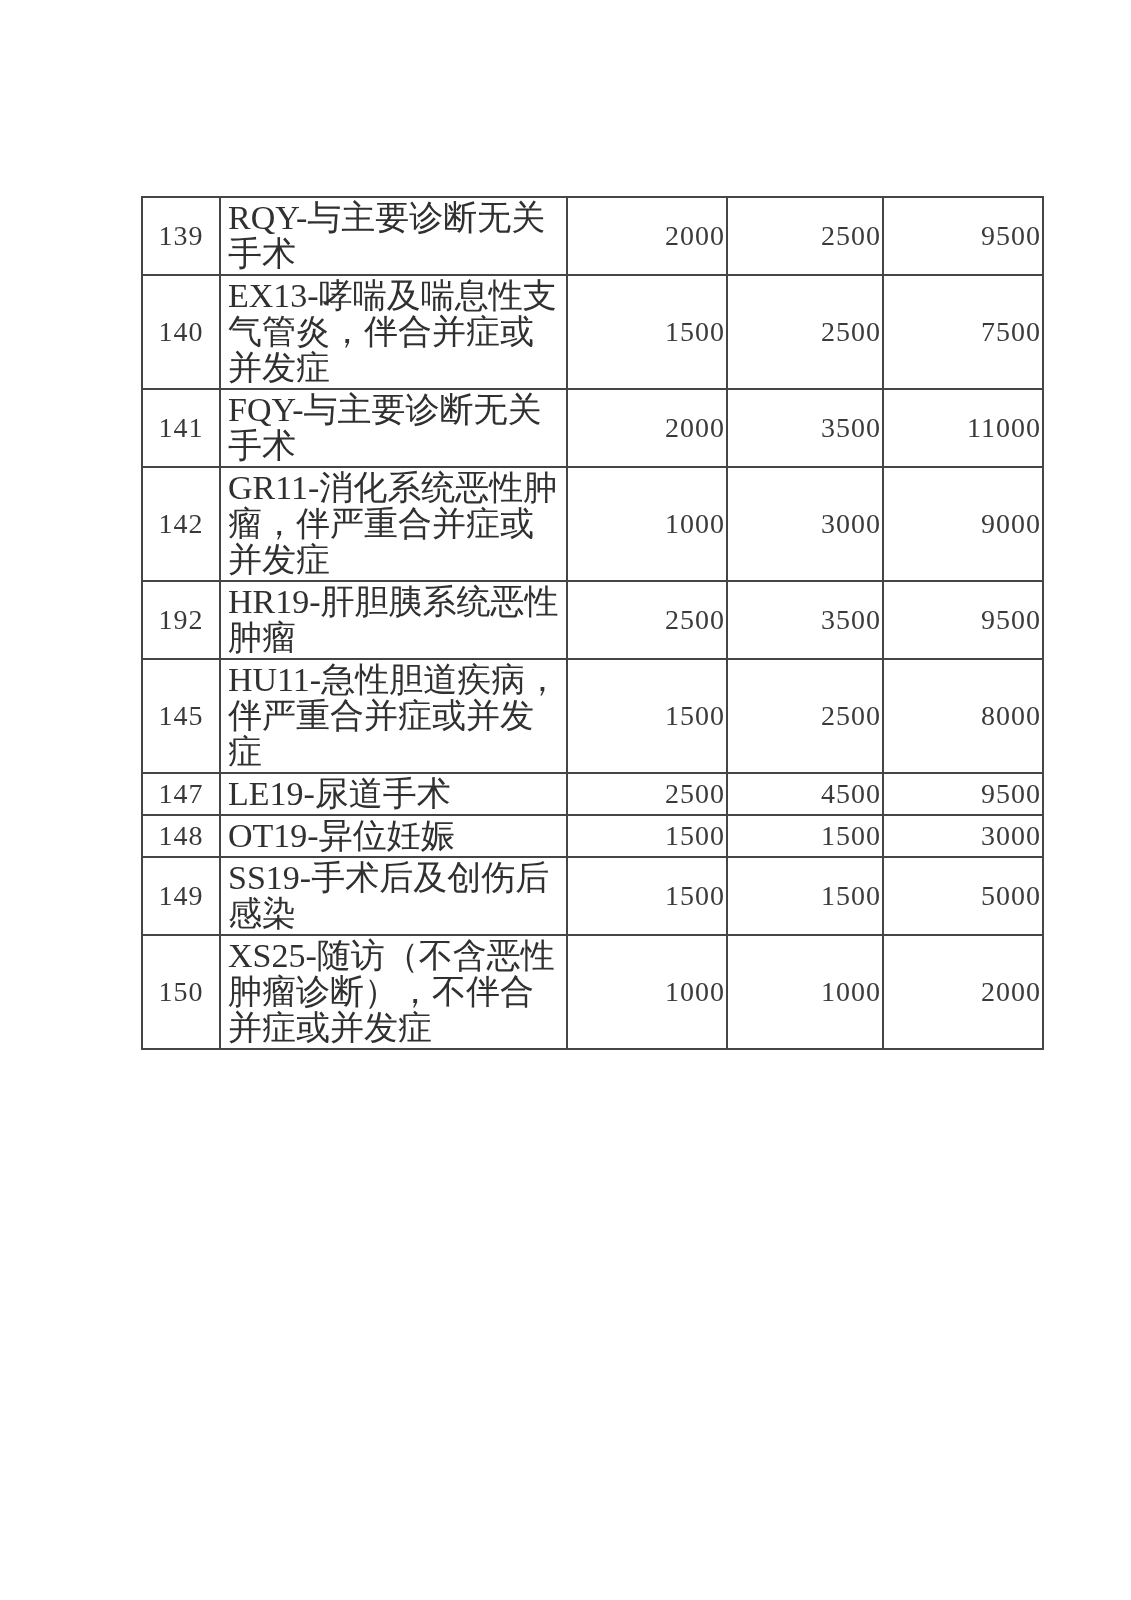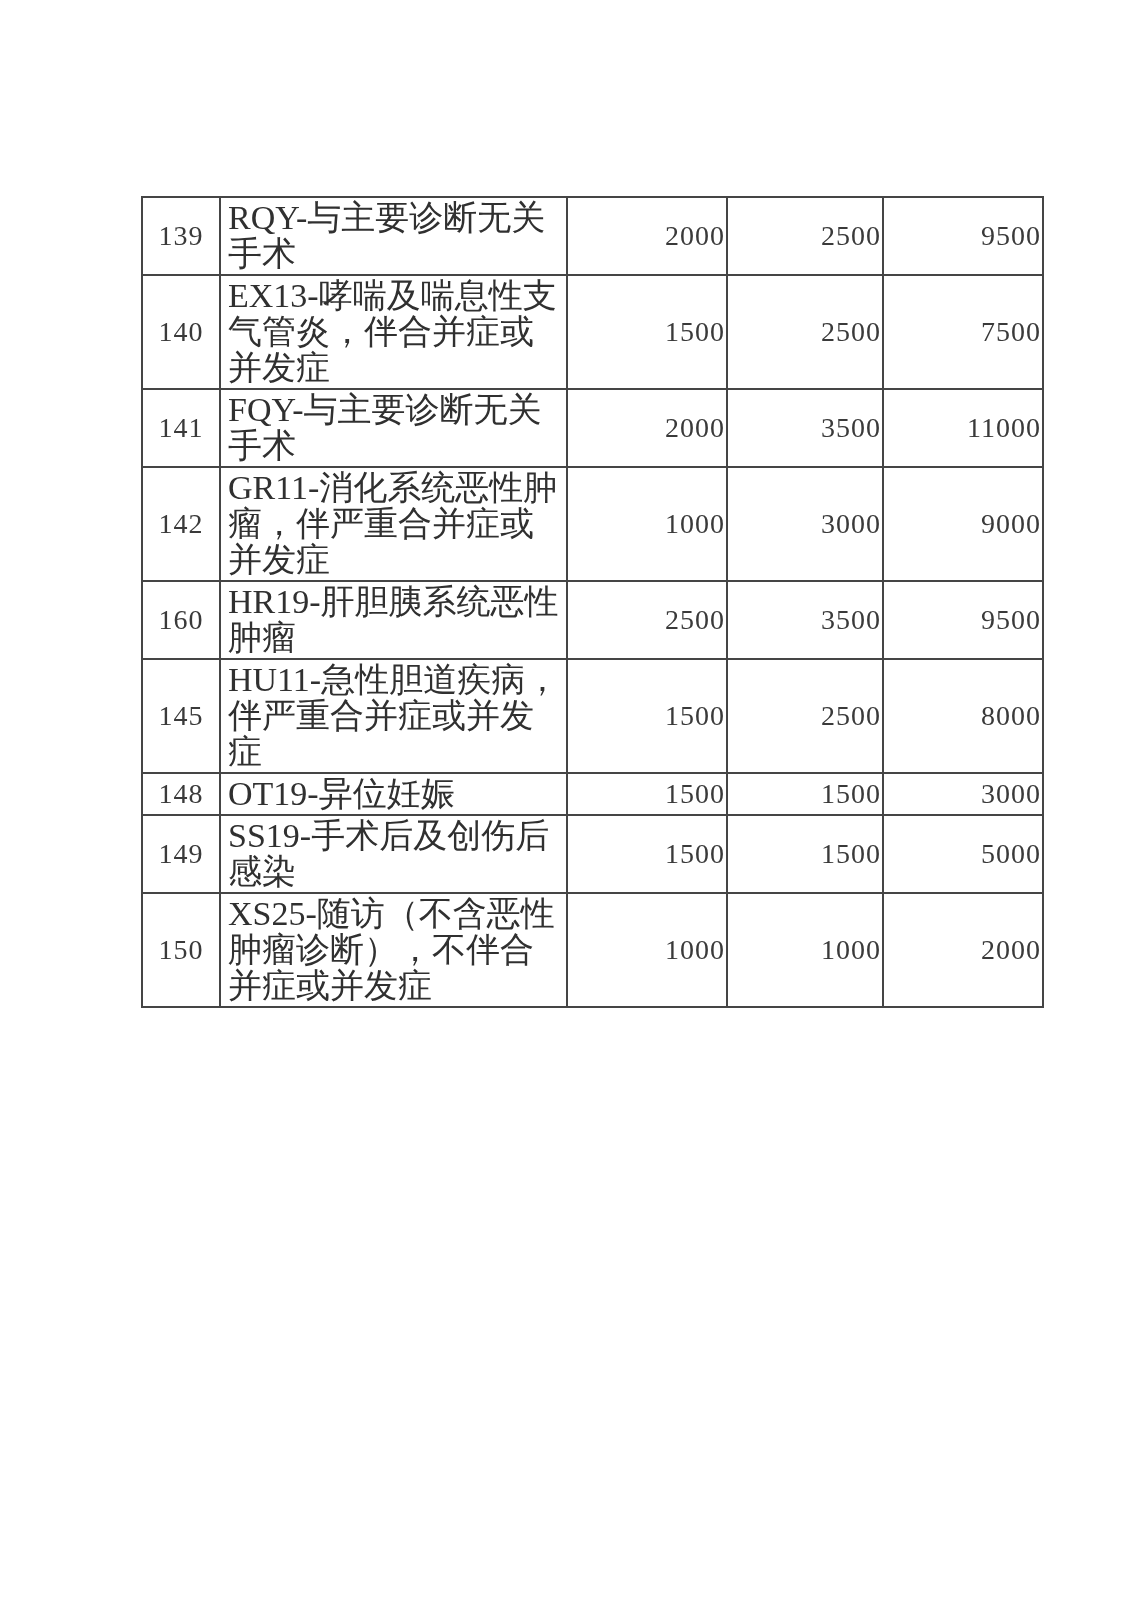--- a/index.html
+++ b/index.html
@@ -89,32 +89,39 @@
         <td class="c-num">11000</td>
       </tr>
       <tr class="r-double">
         <td class="c-no">142</td>
         <td class="c-desc">GR11-消化系统恶性肿瘤，伴严重合并症或并发症</td>
         <td class="c-num">1000</td>
         <td class="c-num">3000</td>
         <td class="c-num">9000</td>
       </tr>
       <tr class="r-single">
-        <td class="c-no">160</td>
+        <td class="c-no">192</td>
         <td class="c-desc">HR19-肝胆胰系统恶性肿瘤</td>
         <td class="c-num">2500</td>
         <td class="c-num">3500</td>
         <td class="c-num">9500</td>
       </tr>
       <tr class="r-double">
         <td class="c-no">145</td>
         <td class="c-desc">HU11-急性胆道疾病，伴严重合并症或并发症</td>
         <td class="c-num">1500</td>
         <td class="c-num">2500</td>
         <td class="c-num">8000</td>
+      </tr>
+      <tr class="r-single">
+        <td class="c-no">147</td>
+        <td class="c-desc">LE19-尿道手术</td>
+        <td class="c-num">2500</td>
+        <td class="c-num">4500</td>
+        <td class="c-num">9500</td>
       </tr>
       <tr class="r-single">
         <td class="c-no">148</td>
         <td class="c-desc">OT19-异位妊娠</td>
         <td class="c-num">1500</td>
         <td class="c-num">1500</td>
         <td class="c-num">3000</td>
       </tr>
       <tr class="r-single">
         <td class="c-no">149</td>

